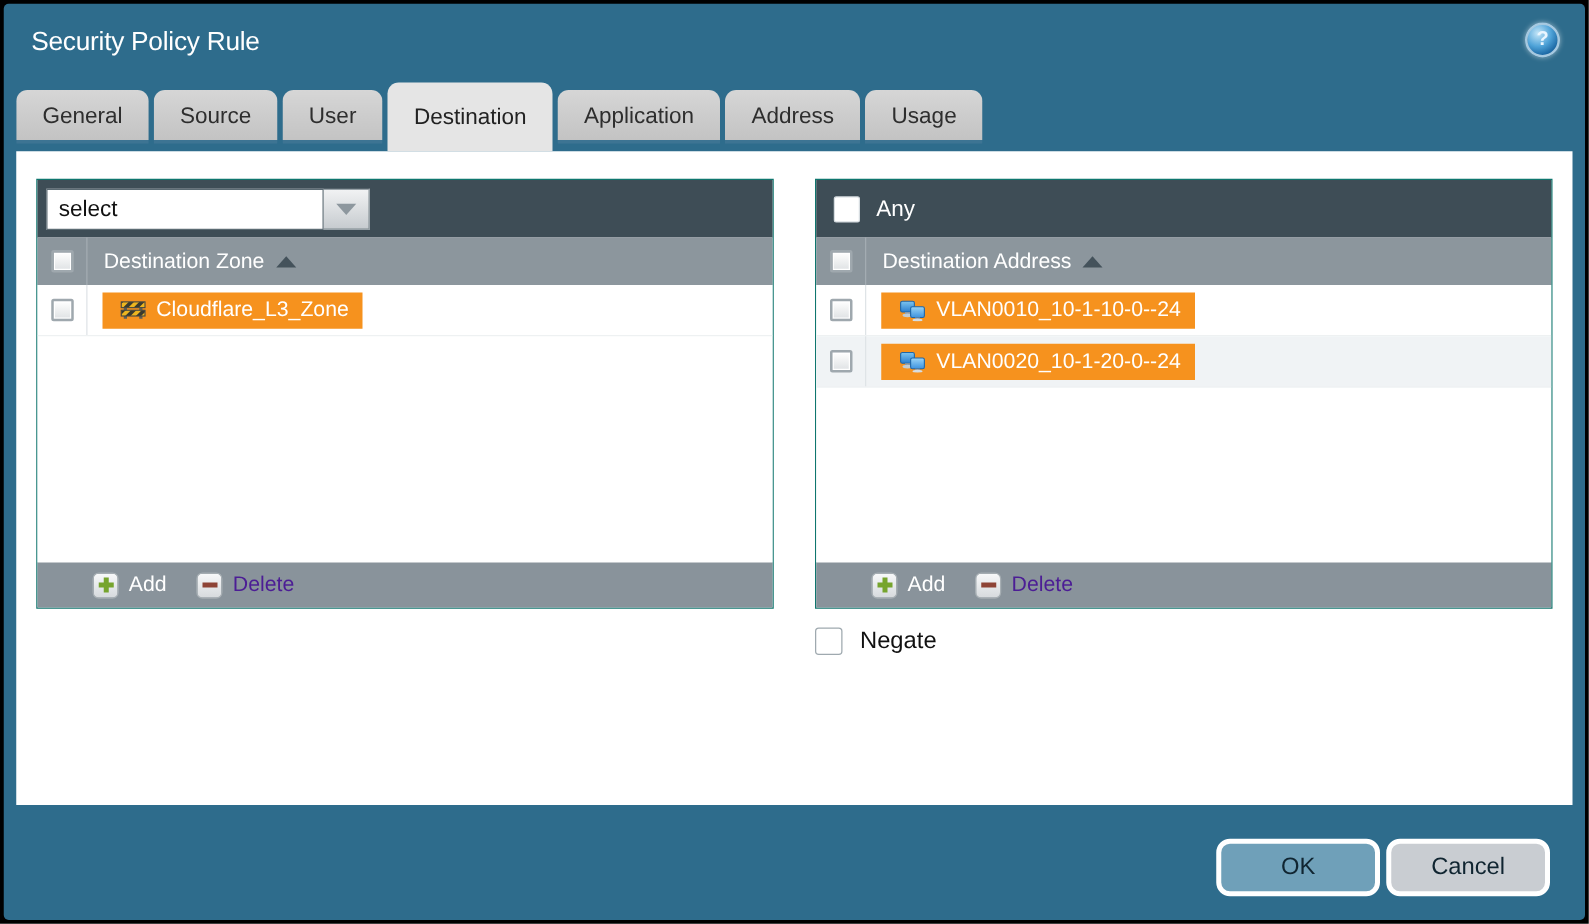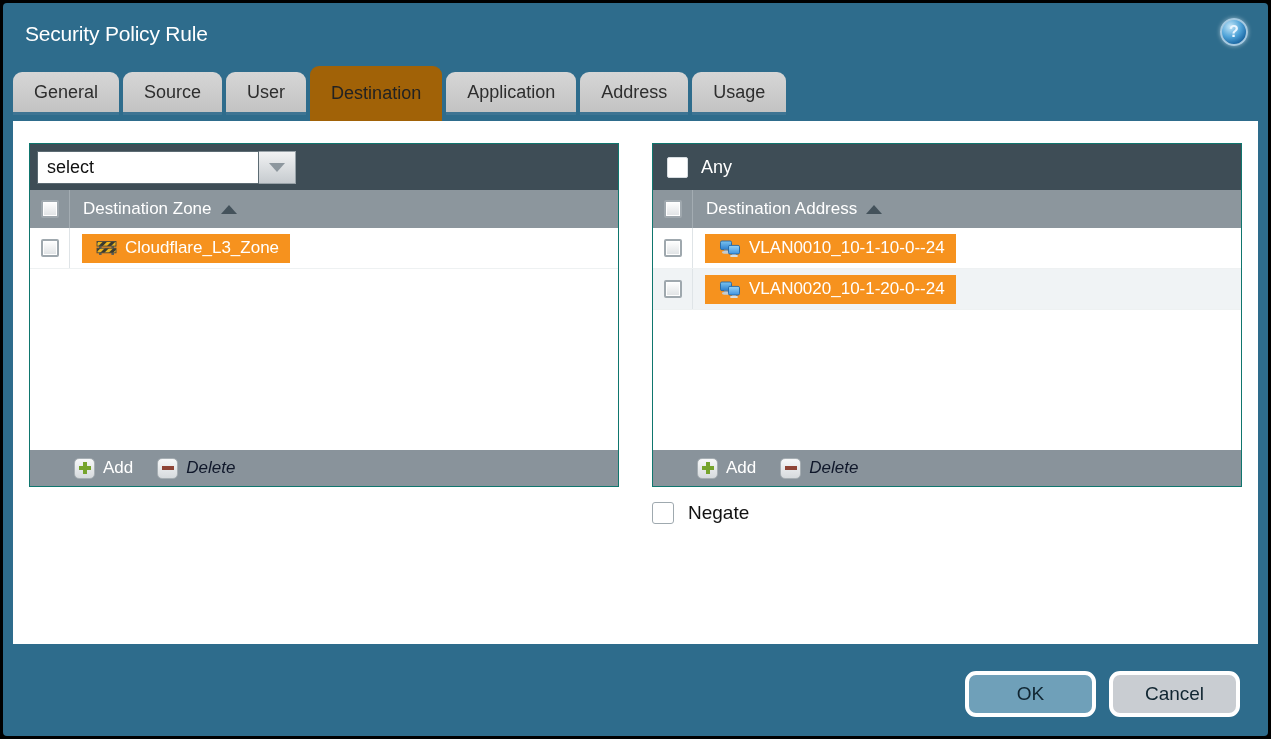--- a/index.html
+++ b/index.html
@@ -63,21 +63,21 @@
     height: 43px;
     display: flex;
     align-items: center;
     border-radius: 9px 9px 0 0;
     margin-bottom: 6px;
     border-bottom: 3px solid #3d7493;
     cursor: pointer;
     white-space: nowrap;
   }
   .tab.active {
-    background: #a16207;
+    background: #e5e5e5;
     height: 55px;
     margin-bottom: 0;
     border-bottom: none;
     color: #222;
   }
   
   .content {
     margin: 0 10px;
     background: #fff;
     height: 523px;
@@ -209,21 +209,21 @@
   }
   .ftr-btn .badge {
     width: 21px; height: 21px;
     background: linear-gradient(#f7f8f9, #d6dadd);
     border: 1px solid #a6aeb3;
     border-radius: 5px;
     display: grid;
     place-items: center;
   }
   .ftr-add { color: #fff; padding-left: 33px; }
-  .ftr-del { color: #0f172a; cursor: default; font-style: italic; }
+  .ftr-del { color: #4c1d95; cursor: default; }
   .plus-glyph { position: relative; width: 12px; height: 12px; }
   .plus-glyph::before, .plus-glyph::after {
     content: ""; position: absolute; background: #76A42D;
   }
   .plus-glyph::before { left: 4px; top: 0; width: 4px; height: 12px; }
   .plus-glyph::after  { left: 0; top: 4px; width: 12px; height: 4px; }
   .minus-glyph { width: 12px; height: 4px; background: #8E4436; }
   
   .negate-row { display: flex; gap: 33px; margin-top: 15px; }
   .negate-spacer { flex: 1; }
@@ -233,21 +233,21 @@
     background: #fff;
     border: 1px solid #9fa9af;
     border-radius: 3px;
     cursor: pointer;
   }
   .negate-label { font-size: 19px; color: #111; margin-left: 14px; }
   
   .dialog-footer {
     display: flex;
     justify-content: flex-end;
-    gap: 13px;
+    gap: 5px;
     padding: 27px 28px 0 0;
   }
   .btn {
     min-width: 131px;
     height: 46px;
     border: 4px solid #fff;
     border-radius: 11px;
     font-size: 19px;
     color: #102531;
     display: grid;

